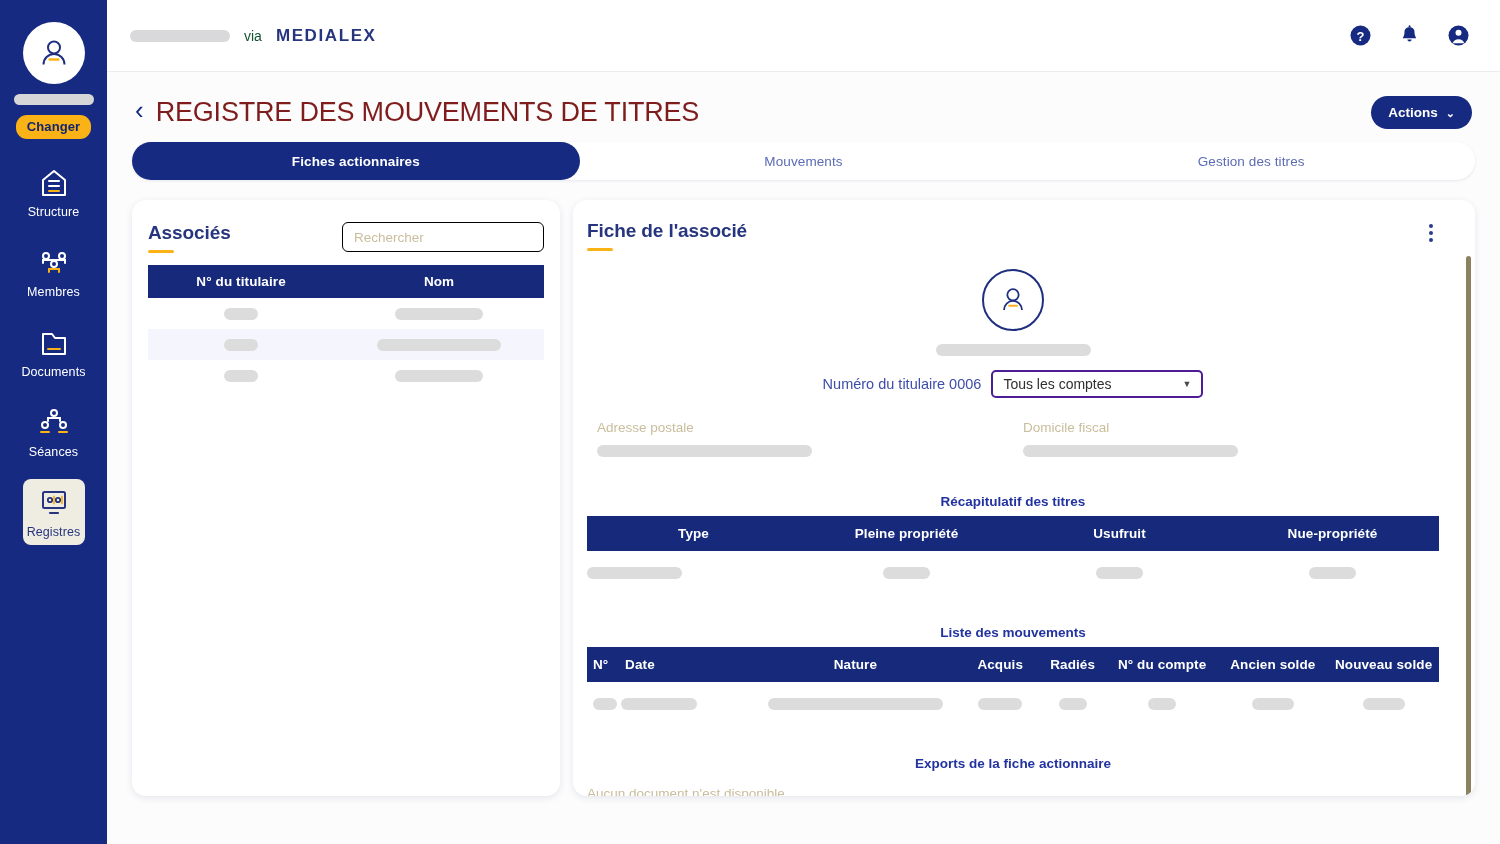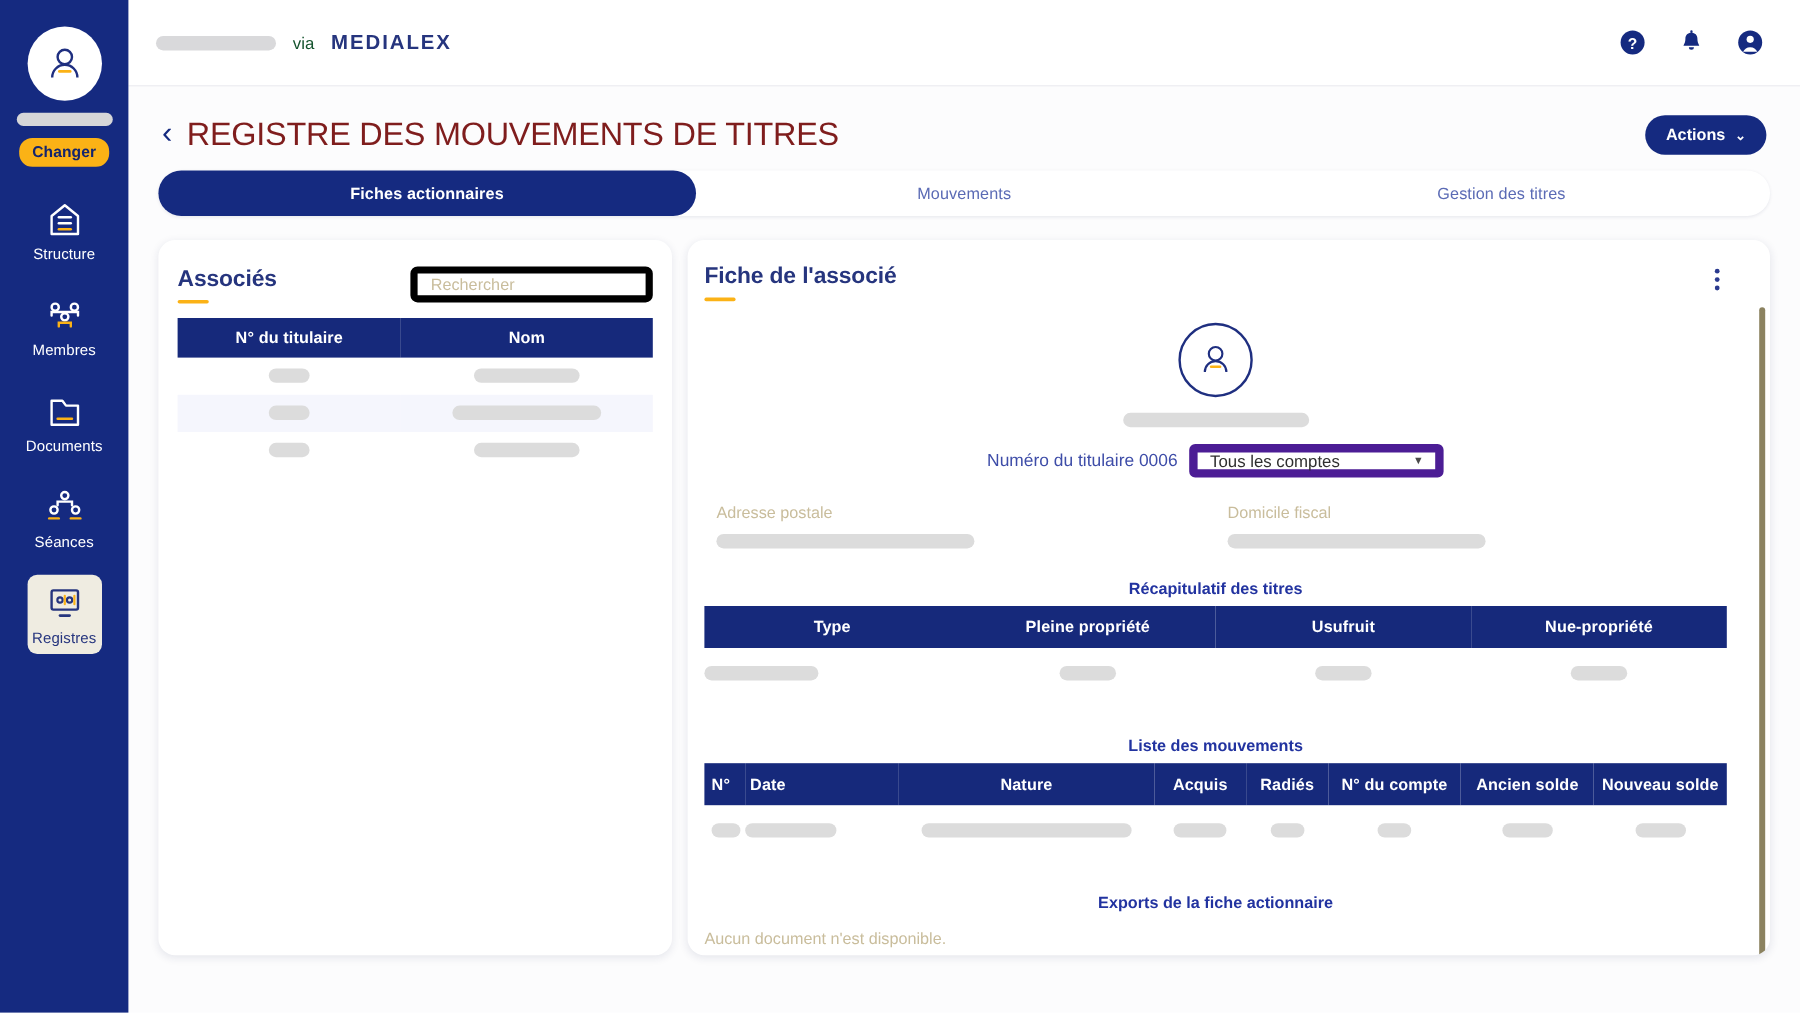--- a/index.html
+++ b/index.html
@@ -128,21 +128,21 @@
   .panel-title {
     color: #26357e; font-size: 19px; font-weight: 700;
     letter-spacing: -.1px; position: relative; padding-bottom: 9px;
   }
   .panel-title::after {
     content: ""; position: absolute; left: 0; bottom: 0;
     width: 26px; height: 3.5px; border-radius: 2px; background: #fbb216;
   }
   .search-box {
     margin-left: auto; width: 202px; height: 30px;
-    border: 6px solid #000000; border-radius: 6px;
+    border: 1px solid #000000; border-radius: 6px;
     padding: 0 11px; font-size: 13.5px; color: #15803d;
     font-family: "Liberation Sans", sans-serif; outline: none;
     background: #fff;
   }
   .search-box::placeholder { color: #c9bd9c; }
 
   
   table { width: 100%; border-collapse: collapse; }
   .thead-row { background: #16297b; }
   .thead-row th {
@@ -173,21 +173,21 @@
   .name-ph {
     width: 155px; height: 12px; border-radius: 7px; background: #dcdcdc;
     margin: 13px auto 0;
   }
   .num-row {
     display: flex; align-items: center; justify-content: center;
     gap: 10px; margin-top: 14px;
   }
   .num-label { color: #3e4da8; font-size: 14.5px; }
   .select-box {
-    width: 212px; height: 28px; border: 7px solid #4c1d95; border-radius: 5px;
+    width: 212px; height: 28px; border: 2px solid #4c1d95; border-radius: 5px;
     display: flex; align-items: center; padding: 0 10px;
     font-size: 14px; color: #2f2f2f; background: #fff; cursor: pointer;
   }
   .select-box .sel-caret { margin-left: auto; color: #4a4a4a; font-size: 9px; }
 
   .addr-grid {
     display: flex; margin-top: 22px; gap: 0;
   }
   .addr-col { flex: 1; margin-left: 10px; }
   .addr-label { color: #c9bd9c; font-size: 13.5px; }
@@ -400,21 +400,21 @@
             <div class="addr-col">
               <div class="addr-label">Adresse postale</div>
               <div class="addr-ph"></div>
             </div>
             <div class="addr-col">
               <div class="addr-label">Domicile fiscal</div>
               <div class="addr-ph"></div>
             </div>
           </div>
 
-          <div class="section-label" style="margin-top:26px">Récapitulatif des titres</div>
+          <div class="section-label" style="margin-top:37px">Récapitulatif des titres</div>
           <table class="recap-table">
             <thead>
               <tr class="thead-row">
                 <th style="width:25%">Type</th>
                 <th style="width:25%">Pleine propriété</th>
                 <th style="width:25%">Usufruit</th>
                 <th style="width:25%">Nue-propriété</th>
               </tr>
             </thead>
             <tbody>

